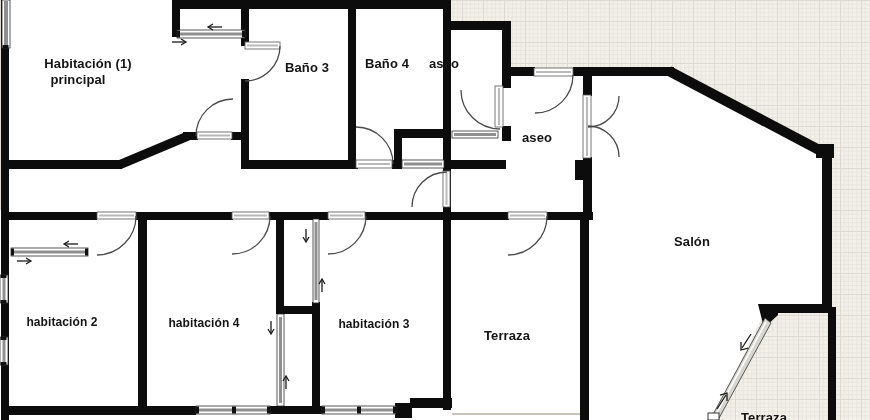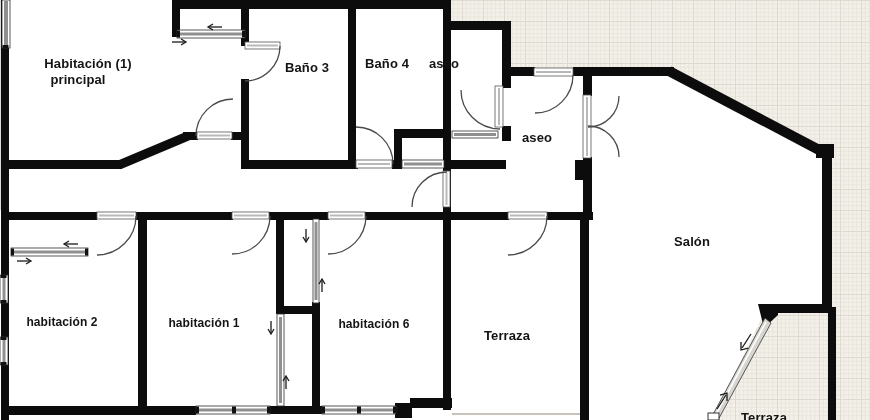--- a/index.html
+++ b/index.html
@@ -253,17 +253,17 @@
 </svg>
 
   <div class="lbl" style="left:88px;top:63px">Habitación (1)</div>
   <div class="lbl" style="left:78px;top:79px">principal</div>
   <div class="lbl" style="left:307px;top:67px">Baño 3</div>
   <div class="lbl" style="left:387px;top:63px">Baño 4</div>
   <div class="lbl" style="left:444px;top:63px">aseo</div>
   <div class="lbl" style="left:537px;top:137px">aseo</div>
   <div class="lbl" style="left:692px;top:241px">Salón</div>
   <div class="lbl small" style="left:62px;top:322px">habitación 2</div>
-  <div class="lbl small" style="left:204px;top:323px">habitación 1</div>
-  <div class="lbl small" style="left:374px;top:324px">habitación 6</div>
+  <div class="lbl small" style="left:204px;top:323px">habitación 4</div>
+  <div class="lbl small" style="left:374px;top:324px">habitación 3</div>
   <div class="lbl" style="left:507px;top:335px">Terraza</div>
   <div class="lbl" style="left:764px;top:417px">Terraza</div>
 </div>
 
 </body></html>

